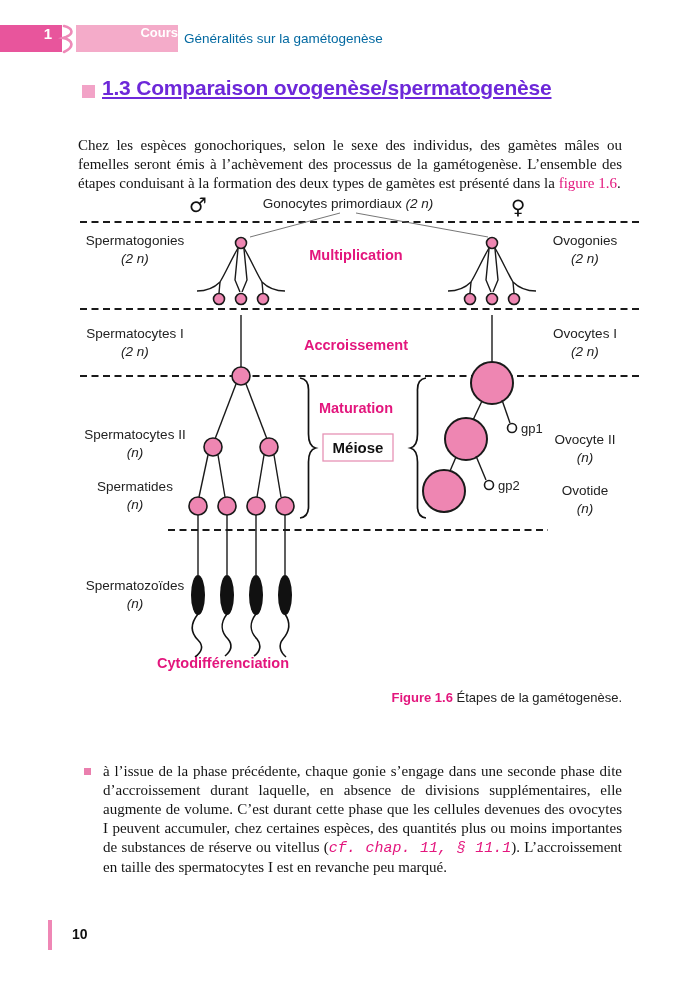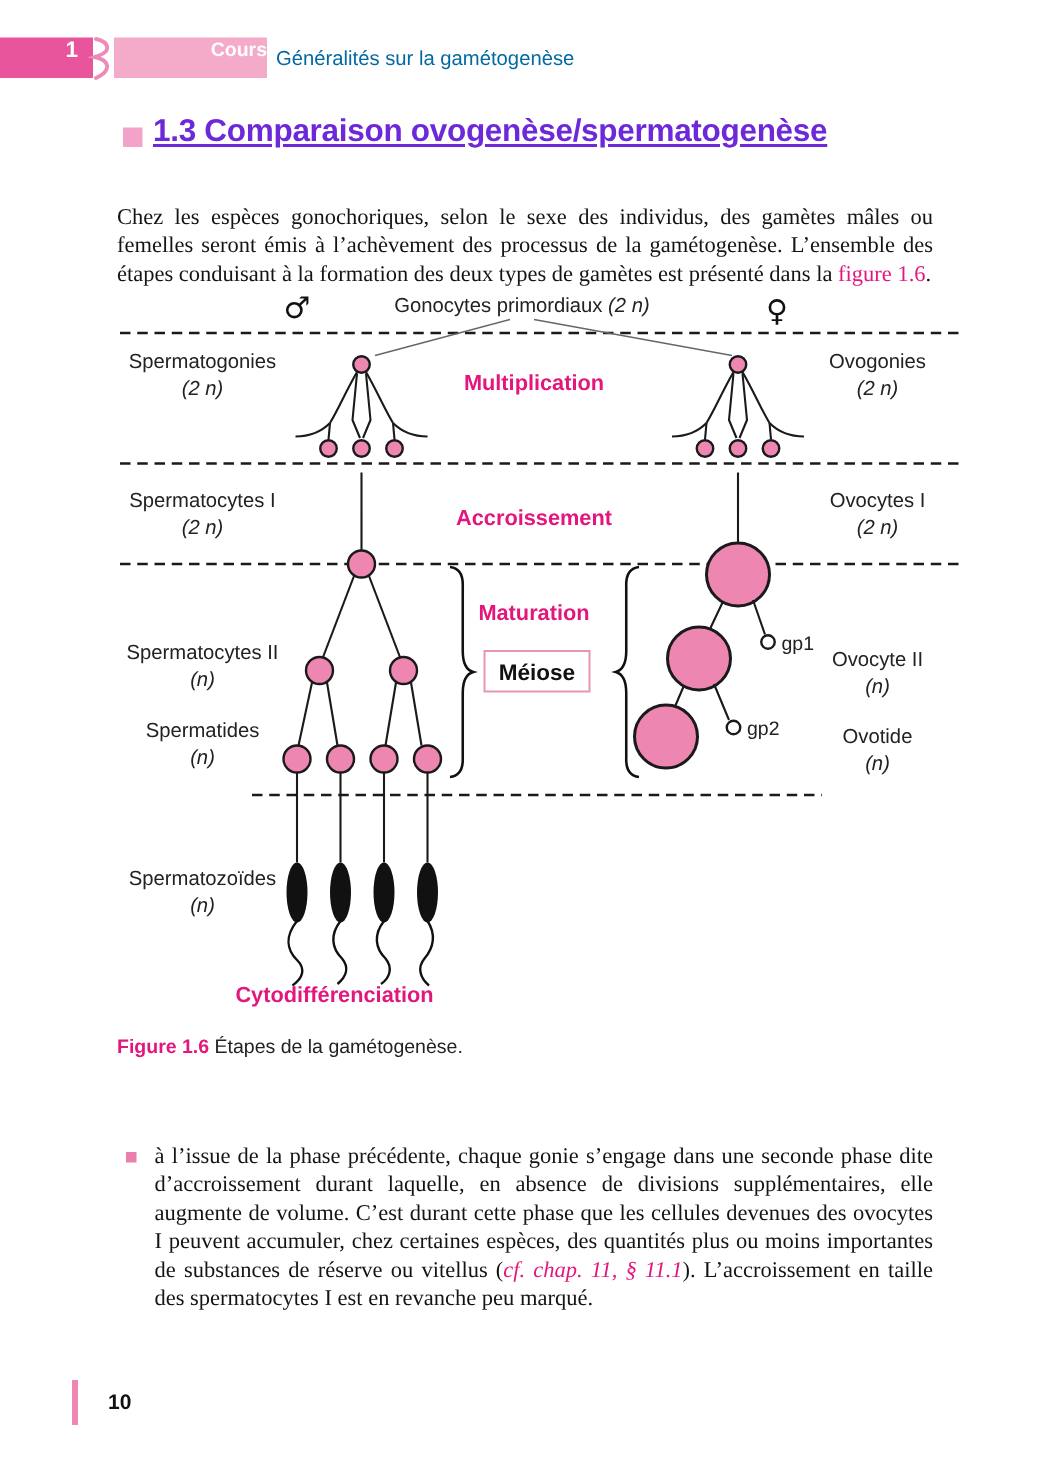--- a/index.html
+++ b/index.html
@@ -21,21 +21,21 @@
   .sec-square{position:absolute;left:82px;top:85px;width:13px;height:13px;background:#f2a3c7;}
   .sec-title{position:absolute;left:102px;top:76px;width:540px;color:#6d28d9;
              font:bold 21px "Liberation Sans",sans-serif;letter-spacing:-0.2px;text-decoration:underline;}
 
   
   .para{position:absolute;left:78px;width:544px;font-size:15px;line-height:19px;
         text-align:justify;color:#141414;}
   #intro{top:136px;}
   #after-fig{top:718px;}
   .ref-link{color:#e3167d;}
-  .ref-italic{color:#e3167d;font-style:italic;}
+  .ref-italic{color:#e3167d;font-style:italic;font-family:Liberation Mono, monospace;}
   .bullets{position:absolute;left:84px;top:762px;width:538px;}
   .bullet{position:relative;padding-left:19px;margin-bottom:7px;font-size:15px;
           line-height:19px;text-align:justify;color:#141414;}
   .bullet .sq{position:absolute;left:0;top:6px;width:7px;height:7px;background:#ea7fae;}
 
   
   #figure-wrap{position:absolute;left:78px;top:192px;width:565px;height:500px;}
   .dlabel{font-family:"Liberation Sans",sans-serif;font-size:13.5px;fill:#222;text-anchor:middle;}
   .ploidy{font-style:italic;}
   .stage{font-family:"Liberation Sans",sans-serif;font-weight:bold;font-size:14.5px;
@@ -45,21 +45,21 @@
   .meiose-text{font-family:"Liberation Sans",sans-serif;font-weight:bold;font-size:15px;
                fill:#111;text-anchor:middle;}
   .cell{fill:#ee86b2;stroke:#1a1a1a;stroke-width:1.6;}
   .bigcell{fill:#ee86b2;stroke:#1a1a1a;stroke-width:2;}
   .gpcell{fill:#ffffff;stroke:#1a1a1a;stroke-width:1.6;}
   .treeline{fill:none;stroke:#1a1a1a;stroke-width:1.4;}
   .dash{stroke:#1a1a1a;stroke-width:1.8;stroke-dasharray:7 4.5;}
   .brace{fill:none;stroke:#111;stroke-width:1.7;}
   .thin{stroke:#666;stroke-width:0.9;}
 
-  .caption{position:absolute;left:78px;top:690px;width:544px;text-align:left;
+  .caption{position:absolute;left:78px;top:690px;width:544px;text-align:right;
            font:13px "Liberation Sans",sans-serif;color:#222;}
   .caption b{color:#e3167d;}
 
   
   .pg-bar{position:absolute;left:48px;top:920px;width:4px;height:30px;background:#ef87b5;}
   .pg-num{position:absolute;left:58px;top:926px;font:bold 14px "Liberation Sans",sans-serif;color:#111;margin-left:14px;}
 </style>
 </head>
 <body>
 

